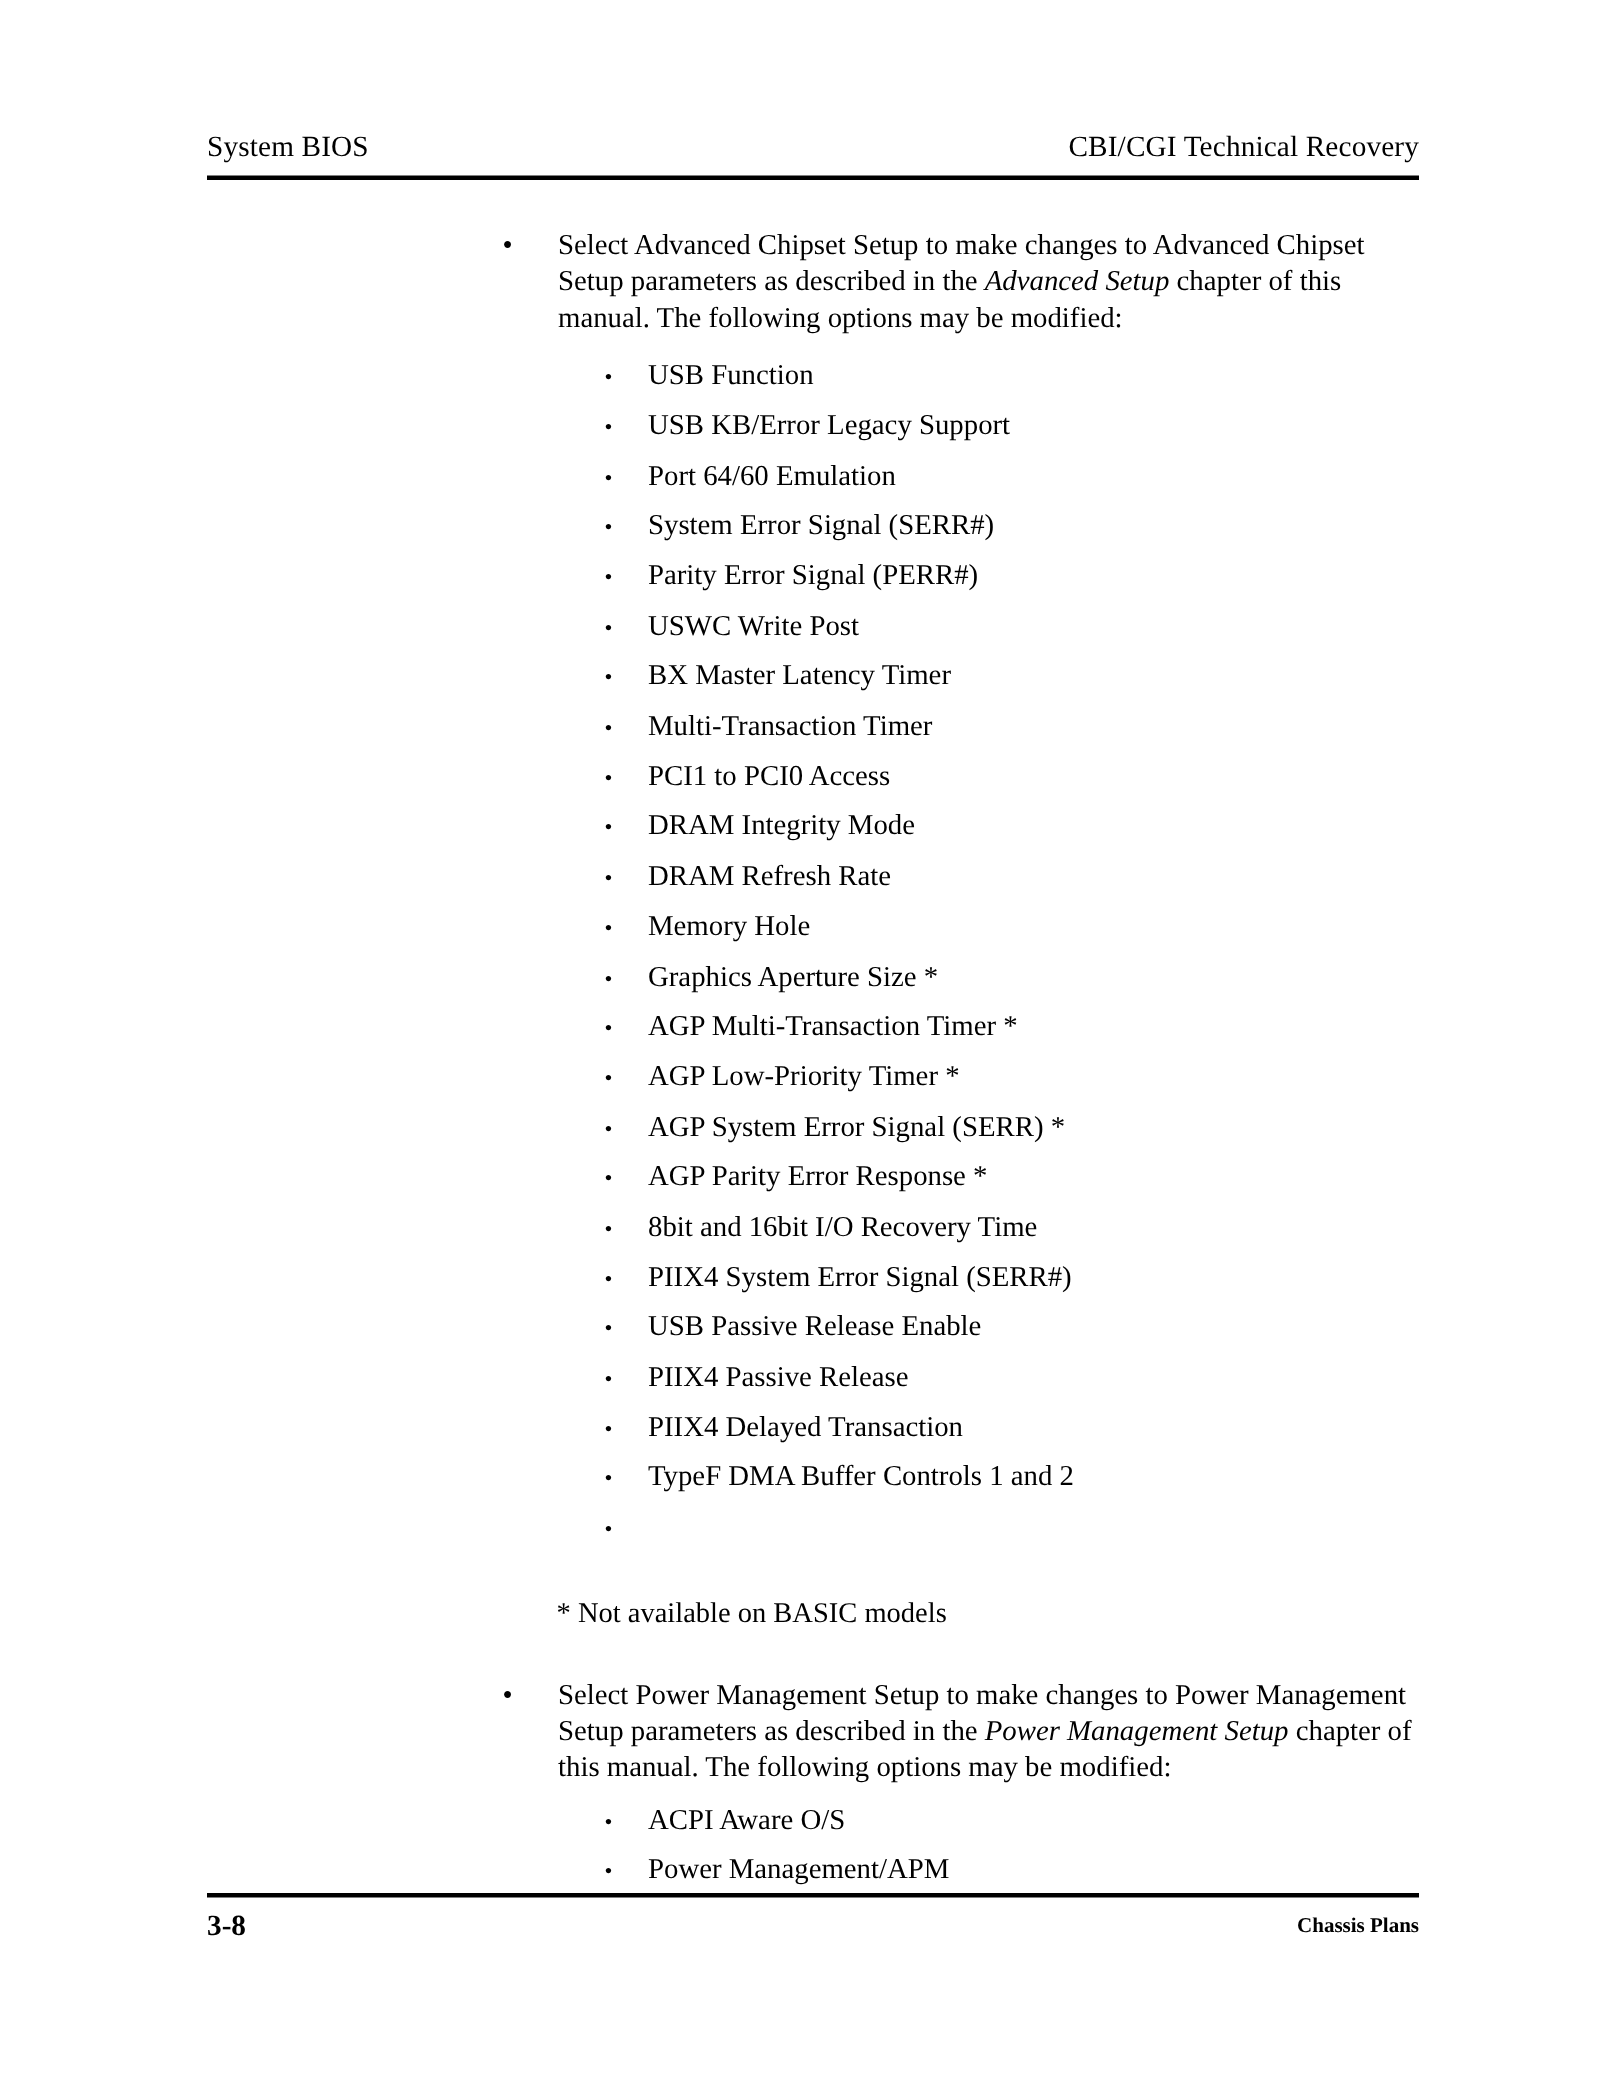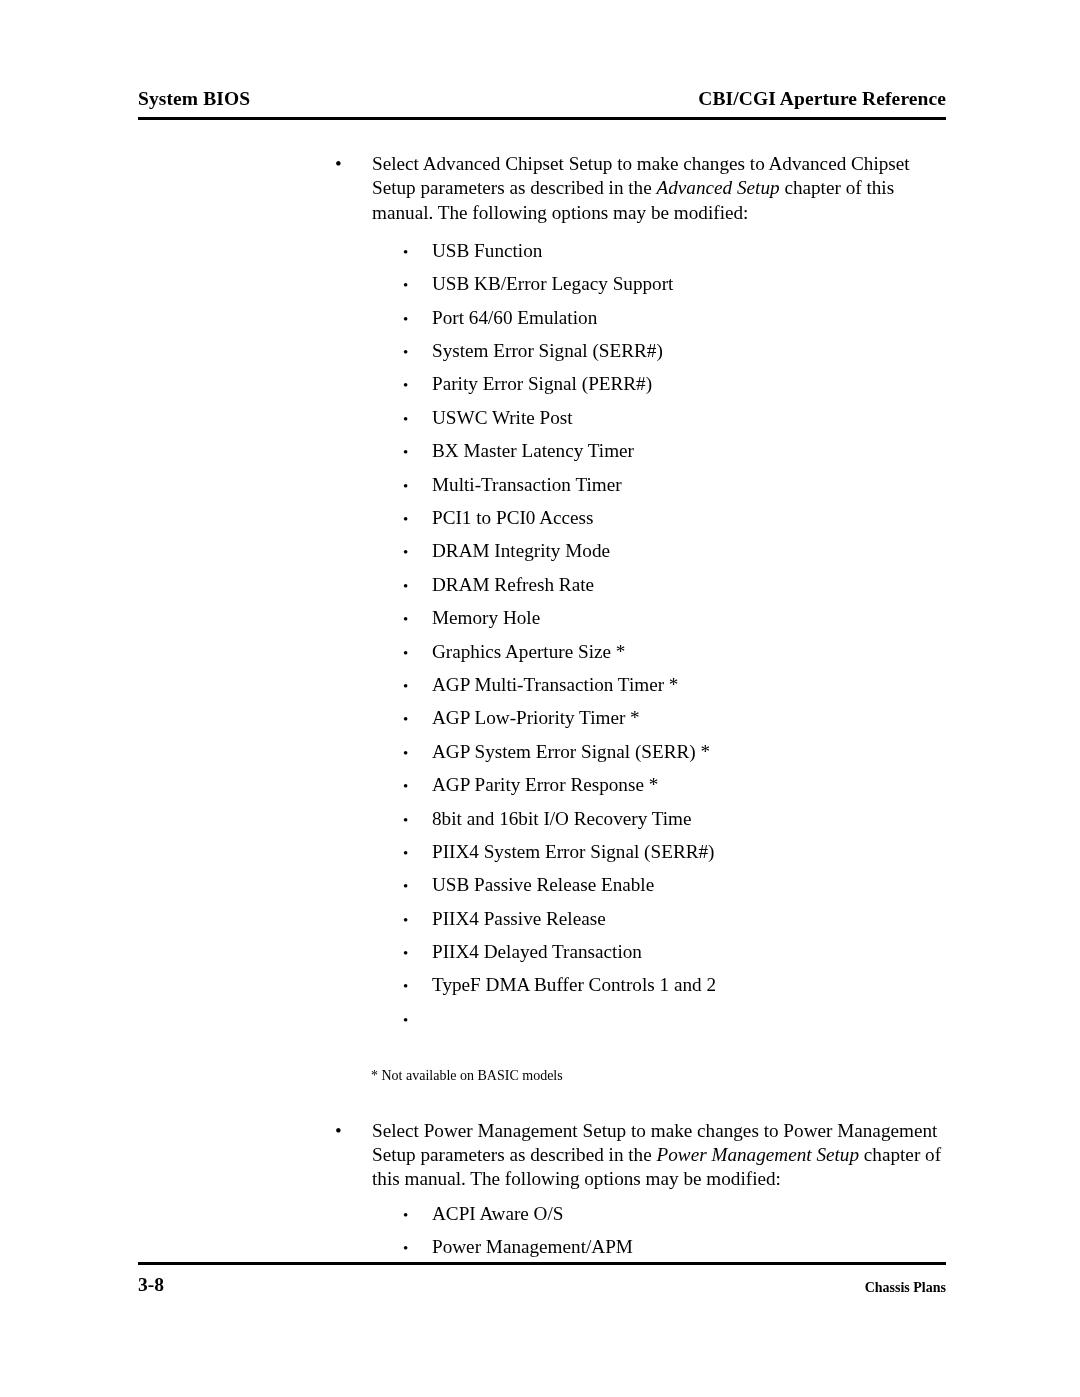--- a/index.html
+++ b/index.html
@@ -25,21 +25,21 @@
 
   
   .header {
     position: absolute;
     left: 138px;
     top: 88px;
     width: 808px;
     display: flex;
     justify-content: space-between;
     align-items: baseline;
-    font-weight: bold;
+    font-weight: normal;
     font-size: 19.5px;
     letter-spacing: 0.1px;
   }
   .header-left  { text-align: left; }
   .header-right { text-align: right; }
 
   .header-rule {
     position: absolute;
     left: 138px;
     top: 117px;
@@ -101,55 +101,55 @@
     line-height: 26px;
   }
 
   .spacer-10 { height: 10px; }
   .spacer-14 { height: 14px; }
   .spacer-30 { height: 30px; }
 
   
   .footnote {
     padding-left: 371px;
-    font-size: 14px;
+    font-size: 19px;
     line-height: 24.3px;
   }
 
   
   .footer-rule {
     position: absolute;
     left: 138px;
     top: 1262px;
     width: 808px;
     height: 3px;
     background: #000000;
   }
   .footer {
     position: absolute;
     left: 138px;
     top: 1274px;
     width: 808px;
     display: flex;
     justify-content: space-between;
-    align-items: flex-end;
+    align-items: center;
     font-weight: bold;
     font-size: 19.5px;
   }
   .footer-left  { text-align: left; }
   .footer-right { text-align: right; font-size: 14px; }
 </style>
 </head>
 <body>
 
 <div class="page">
 
   <div class="header">
     <span class="header-left">System BIOS</span>
-    <span class="header-right">CBI/CGI Aperture Reference</span>
+    <span class="header-right">CBI/CGI Technical Recovery</span>
   </div>
   <div class="header-rule"></div>
 
   <div class="content">
 
     <div class="l1-item">
       <span class="bullet">•</span><span>Select </span><b>Advanced Chipset Setup</b><span> to make changes to Advanced Chipset Setup parameters as described in the </span><i>Advanced Setup</i><span> chapter of this manual.  The following options may be modified:</span>
     </div>
 
     <div class="spacer-14"></div>

